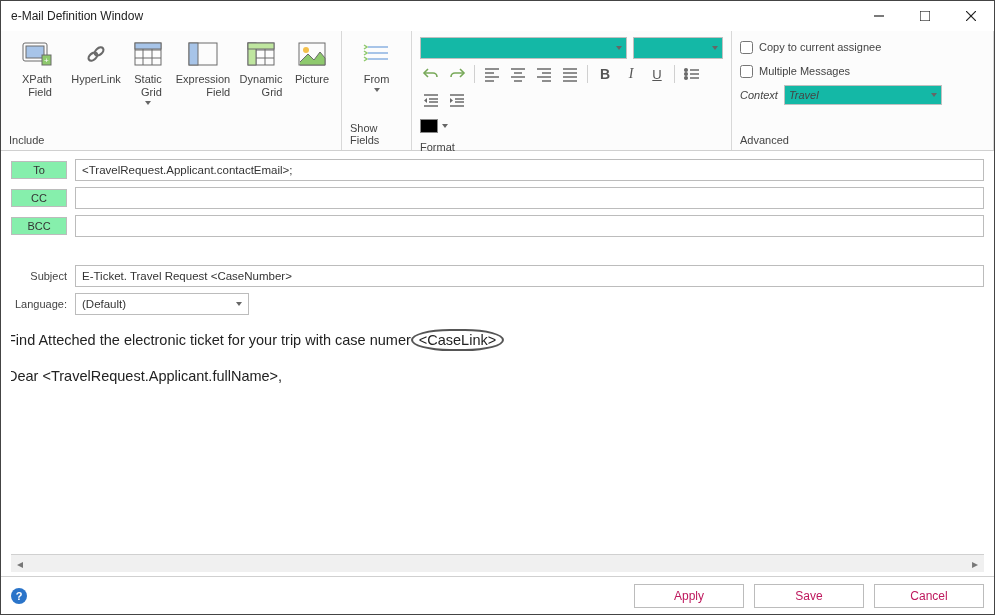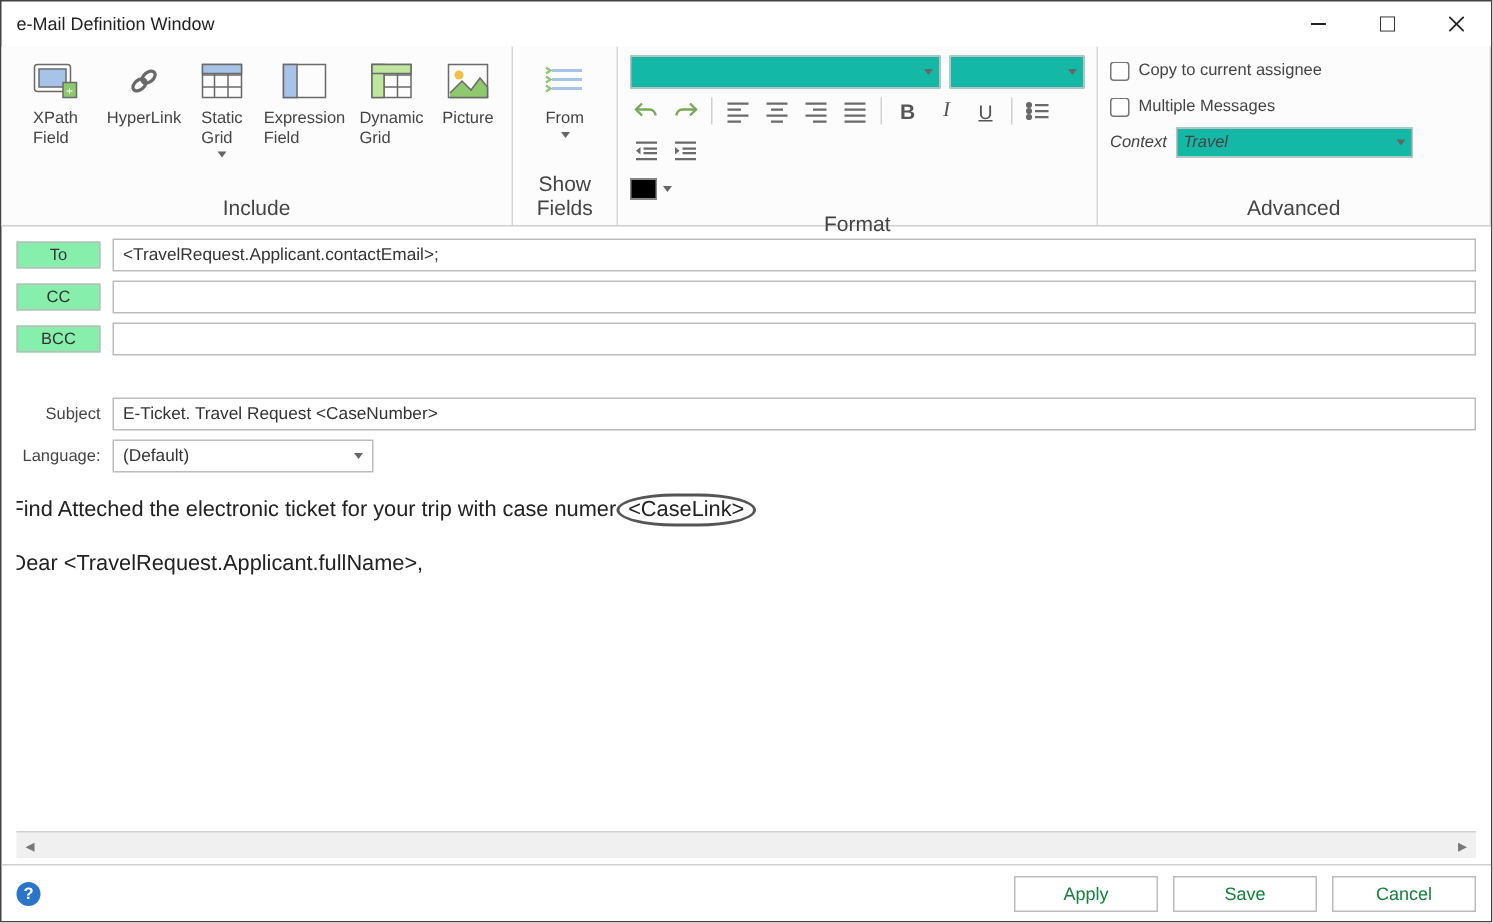--- a/index.html
+++ b/index.html
@@ -24,26 +24,26 @@
     justify-content: space-between;
   }
   .ribbon .group .buttons { display: flex; gap: 6px; }
   .big-btn {
     display: flex; flex-direction: column; align-items: center; justify-content: flex-start;
     width: 56px; cursor: pointer; padding: 2px 0;
   }
   .big-btn .ico {
     width: 34px; height: 30px; display: flex; align-items: center; justify-content: center; margin-bottom: 4px;
   }
-  .big-btn .lbl { font-size: 11px; text-align: left; line-height: 13px; color: #444; white-space: pre-line;}
+  .big-btn .lbl { font-size: 11px; text-align: right; line-height: 13px; color: #444; white-space: pre-line;}
   .big-btn .caret { margin-top: 2px; }
   .caret {
     width:0; height:0; border-left:3px solid transparent; border-right:3px solid transparent; border-top:4px solid #666; display:inline-block;
   }
-  .group-label { text-align: center; font-size: 14px; color: #444; padding: 4px 0 2px 0; }
+  .group-label { text-align: left; font-size: 11px; color: #444; padding: 4px 0 2px 0; }
   .format-group { flex: 0 0 320px; }
   .format-top { display: flex; gap: 6px; margin-bottom: 4px; }
   .format-top .combo { flex: 1; }
   .combo {
     border: 1px solid #c0c0c0; height: 22px; display: flex; align-items: center; background: #14b8a6; padding: 0 4px; justify-content: flex-end;
   }
   .combo .caret { margin-left: auto; }
   .combo.small { width: 90px; flex: none; }
   .format-icons {
     display: flex; align-items: center; gap: 4px; flex-wrap: wrap;
@@ -100,21 +100,21 @@
   
   .content::-webkit-scrollbar { width: 16px; }
   .content::-webkit-scrollbar-track { background: #f0f0f0; }
   .content::-webkit-scrollbar-thumb { background: #c8c8c8; }
   .footer {
     height: 38px; border-top: 1px solid #d0d0d0; display: flex; align-items: center; padding: 0 10px; justify-content: space-between;
   }
   .footer .help { width: 16px; height: 16px; border-radius: 50%; background: #2a74c9; color: #fff; display:flex; align-items:center; justify-content:center; font-size: 11px; font-weight:bold; cursor:pointer;}
   .footer .actions { display: flex; gap: 10px; }
   .footer .actions button {
-    width: 96px; height: 24px; border: 1px solid #bcbcbc; background: #fff; cursor: pointer; font-size: 12px; color: #15803d;
+    width: 110px; height: 24px; border: 1px solid #bcbcbc; background: #fff; cursor: pointer; font-size: 12px; color: #be185d;
   }
 </style>
 </head>
 <body>
 
 <div class="window">
 
   <div class="titlebar">
     <span class="title">e-Mail Definition Window</span>
     <div class="controls">

